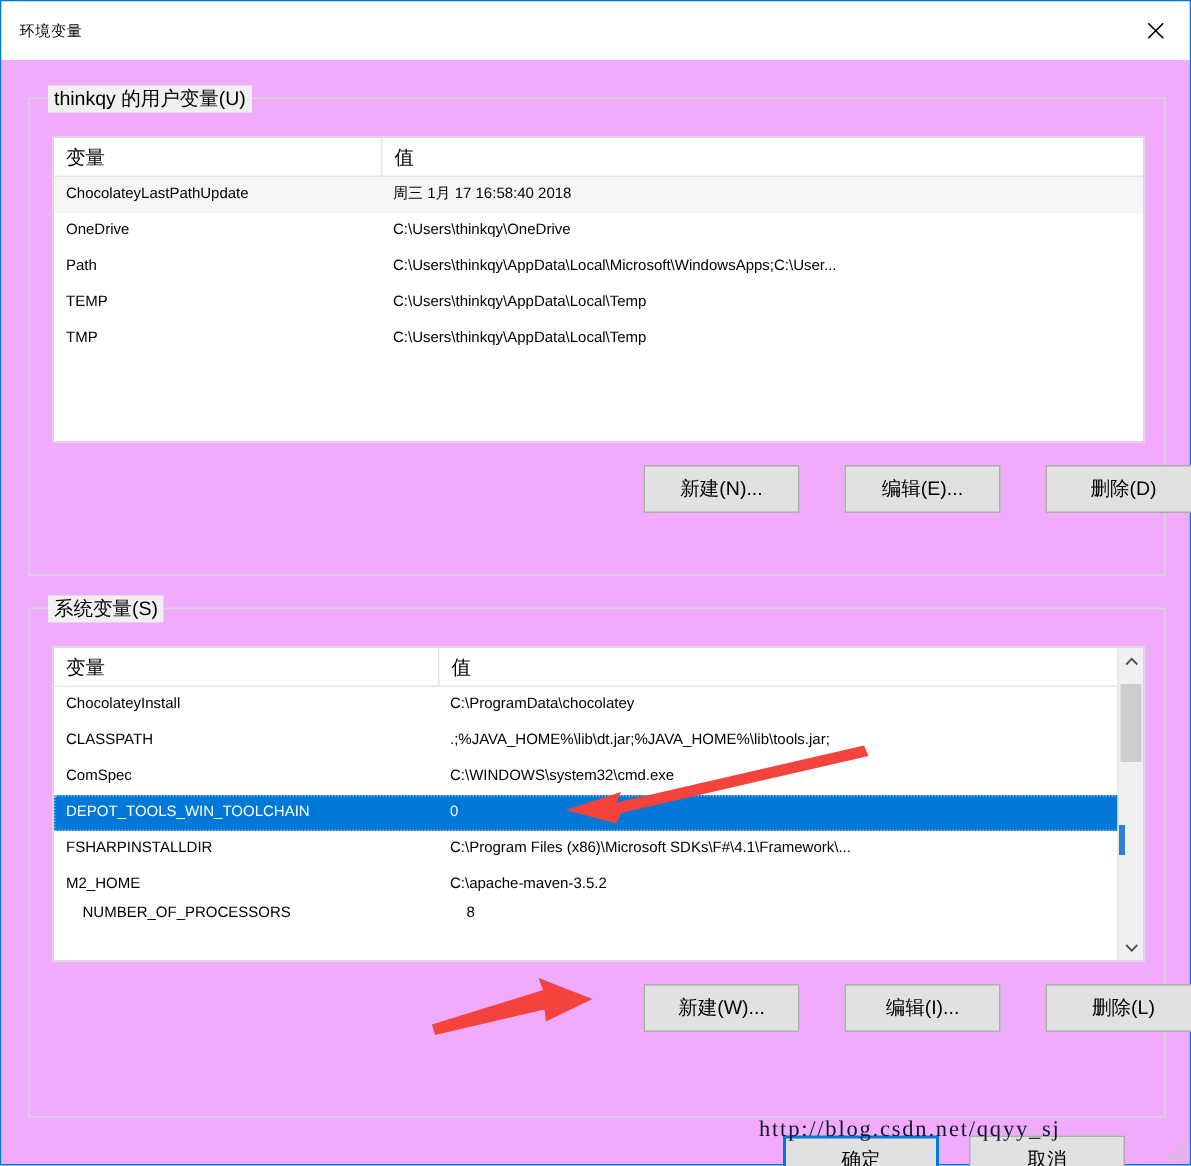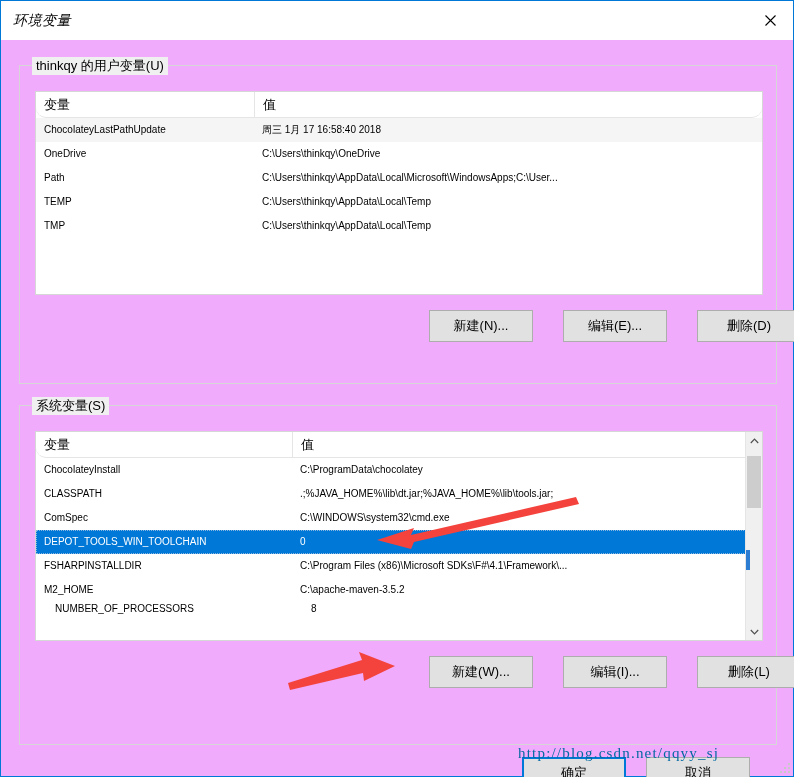--- a/index.html
+++ b/index.html
@@ -27,24 +27,23 @@
   .titlebar {
     height: 39px;
     background: #ffffff;
     display: flex;
     align-items: center;
     flex: 0 0 auto;
     position: relative;
   }
   .title-text {
     padding-left: 12px;
-    font-size: 14px;
+    font-size: 10px;
     color: #000;
     letter-spacing: .5px;
-    font-style: italic;
   }
   .close-btn {
     position: absolute;
     right: 0; top: 0;
     width: 46px; height: 38px;
     display: flex; align-items: center; justify-content: center;
     cursor: default;
   }
   .close-btn svg { display: block; }
   
@@ -79,21 +78,20 @@
     overflow: hidden;
   }
   .lv-user   { left: 15px; top: 25px; width: 728px; height: 204px; }
   .lv-system { left: 15px; top: 25px; width: 728px; height: 210px; }
   .lv-head {
     display: flex;
     height: 26px;
     align-items: center;
     border-bottom: 1px solid #e5e5e5;
     background: #fff;
-    border-radius: 10px;
   }
   .lv-head .col {
     font-size: 13px;
     padding-left: 8px;
     height: 26px;
     line-height: 26px;
     color: #000;
     overflow: hidden;
     white-space: nowrap;
   }
@@ -195,25 +193,24 @@
     line-height: 28px;
   }
   .btn-cancel { left: 627px; }
   
   .watermark {
     position: absolute;
     left: 505px;
     top: 744px;
     font-family: "Liberation Serif", "DejaVu Serif", serif;
     font-size: 15px;
-    color: #0369a1;
+    color: #0f172a;
     letter-spacing: 1.2px;
     white-space: nowrap;
     pointer-events: none;
-    margin-left: 12px;
   }
   
   .arrow-layer {
     position: absolute;
     left: 0; top: 0; width: 794px; height: 777px;
     pointer-events: none;
   }
   
   .grip {
     position: absolute;

